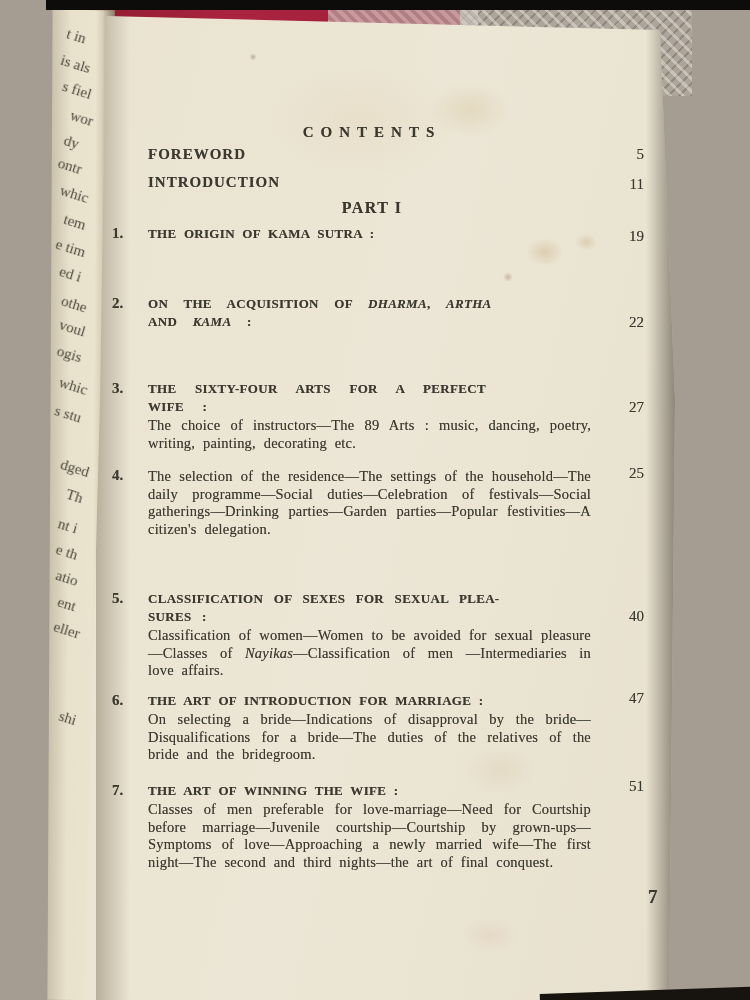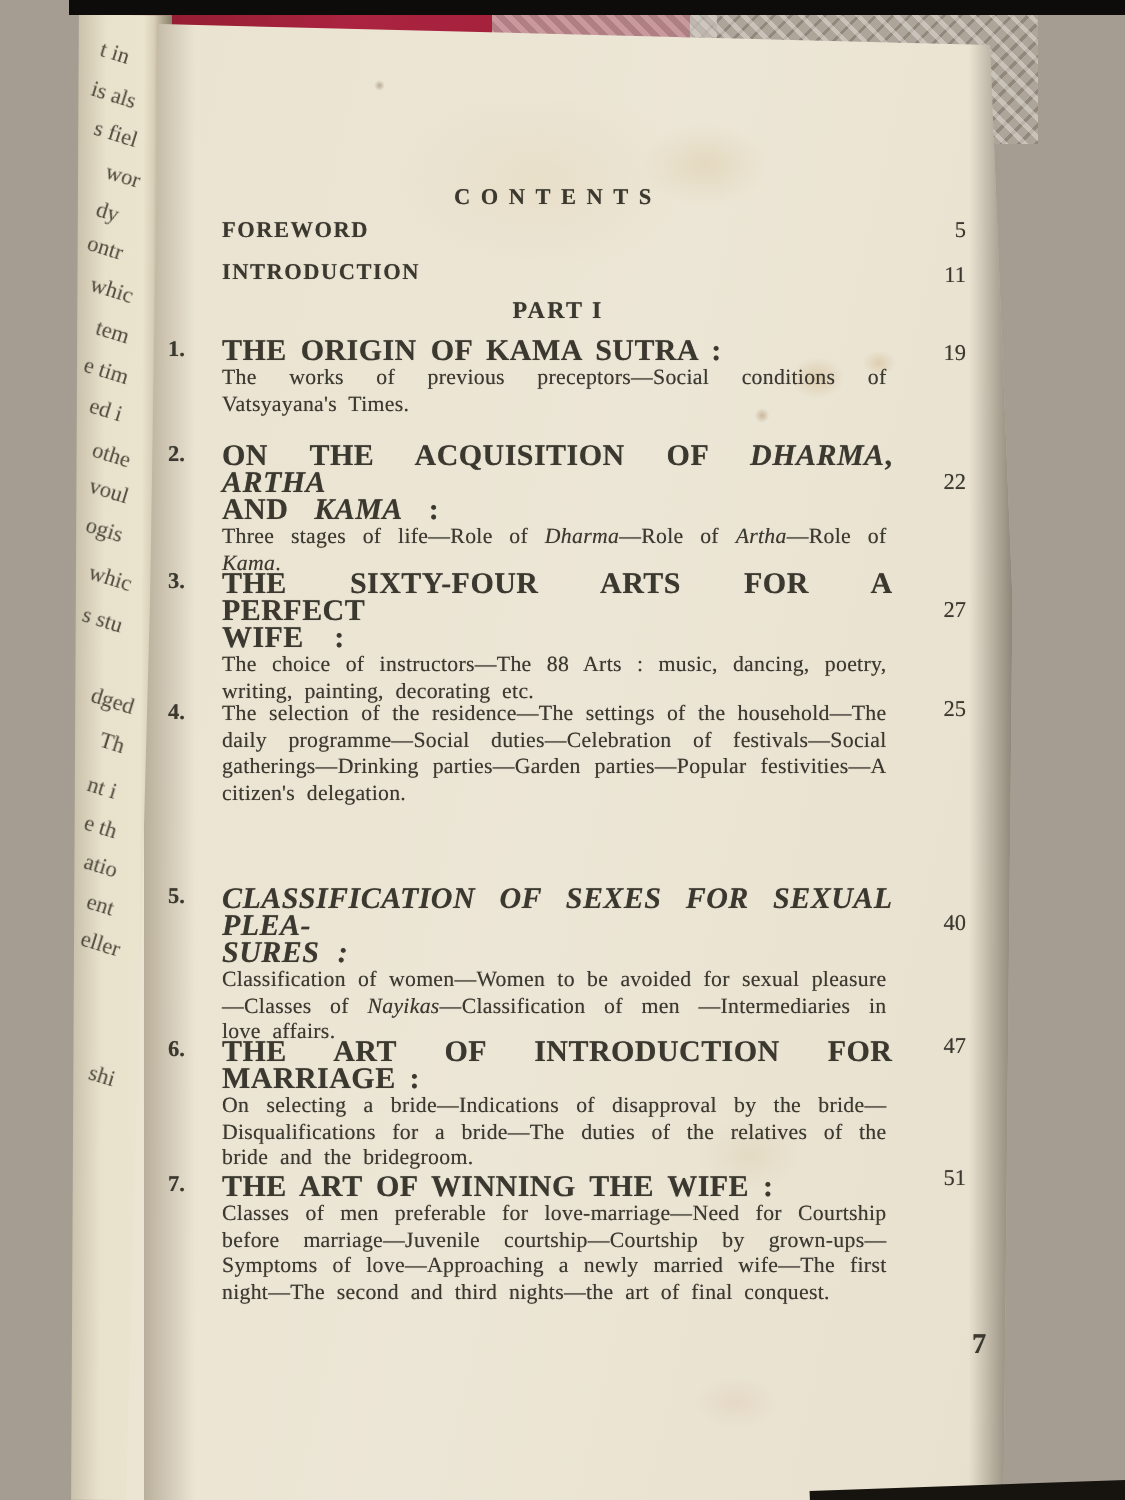--- a/index.html
+++ b/index.html
@@ -53,25 +53,25 @@
   .content{position:absolute;inset:0;z-index:5;color:#3b382f;
     text-shadow:0 0 .5px rgba(59,56,47,.55);}
   .toc-title{position:absolute;left:112px;top:124px;width:520px;text-align:center;
     font-weight:bold;font-size:15px;letter-spacing:7px;}
   .fm{position:absolute;left:148px;font-weight:bold;font-size:15px;letter-spacing:1px;}
   .part{position:absolute;left:112px;top:199px;width:520px;text-align:center;
     font-weight:bold;font-size:16px;letter-spacing:1.5px;}
   .entry{position:absolute;left:112px;width:483px;display:flex;}
   .entry .num{width:36px;flex:none;font-weight:bold;font-size:15px;}
   .entry .body{flex:1;}
-  .heading{font-weight:bold;font-size:20px;line-height:18px;letter-spacing:.3px;
+  .heading{font-weight:bold;font-size:13px;line-height:18px;letter-spacing:.3px;
     word-spacing:4px;text-align:justify;}
   .heading.sp12{word-spacing:12px;}
   .heading.sp15{word-spacing:15px;}
-  .heading.sp7{word-spacing:7px;font-style:italic;}
+  .heading.sp7{word-spacing:7px;}
   .summary{font-size:14.5px;line-height:17.5px;letter-spacing:.2px;word-spacing:4px;
     text-align:justify;max-width:443px;margin-top:1px;}
   .pn{position:absolute;left:596px;width:48px;text-align:right;font-size:15px;}
   .page-num-bottom{position:absolute;left:648px;top:886px;font-size:19px;font-weight:bold;}
   i{font-style:italic;margin-top:26px;}
 </style>
 </head>
 <body>
 
 <div class="lace-dark"></div>
@@ -121,39 +121,37 @@
   <div class="pn" style="top:146px">5</div>
   <div class="fm" style="top:174px">INTRODUCTION</div>
   <div class="pn" style="top:176px">11</div>
 
   <div class="part">PART I</div>
 
   <div class="entry" style="top:225px">
     <div class="num">1.</div>
     <div class="body">
       <div class="heading">THE ORIGIN OF KAMA SUTRA :</div>
-      <div class="summary">The works of previous preceptors—Social conditions of Vatsyayana's Times.</div>
     </div>
   </div>
   <div class="pn" style="top:228px">19</div>
 
   <div class="entry" style="top:295px">
     <div class="num">2.</div>
     <div class="body">
       <div class="heading sp12">ON THE ACQUISITION OF <i>DHARMA</i>, <i>ARTHA</i><br>AND <i>KAMA</i> :</div>
-      <div class="summary">Three stages of life—Role of <i>Dharma</i>—Role of <i>Artha</i>—Role of <i>Kama</i>.</div>
     </div>
   </div>
   <div class="pn" style="top:314px">22</div>
 
   <div class="entry" style="top:380px">
     <div class="num">3.</div>
     <div class="body">
       <div class="heading sp15">THE SIXTY-FOUR ARTS FOR A PERFECT<br>WIFE :</div>
-      <div class="summary">The choice of instructors—The 88 Arts : music, dancing, poetry, writing, painting, decorating etc.</div>
+      <div class="summary">The choice of instructors—The 89 Arts : music, dancing, poetry, writing, painting, decorating etc.</div>
     </div>
   </div>
   <div class="pn" style="top:399px">27</div>
 
   <div class="entry" style="top:467px">
     <div class="num">4.</div>
     <div class="body">
       <div class="summary">The selection of the residence—The settings of the household—The daily programme—Social duties—Celebration of festivals—Social gatherings—Drinking parties—Garden parties—Popular festivities—A citizen's delegation.</div>
     </div>
   </div>

